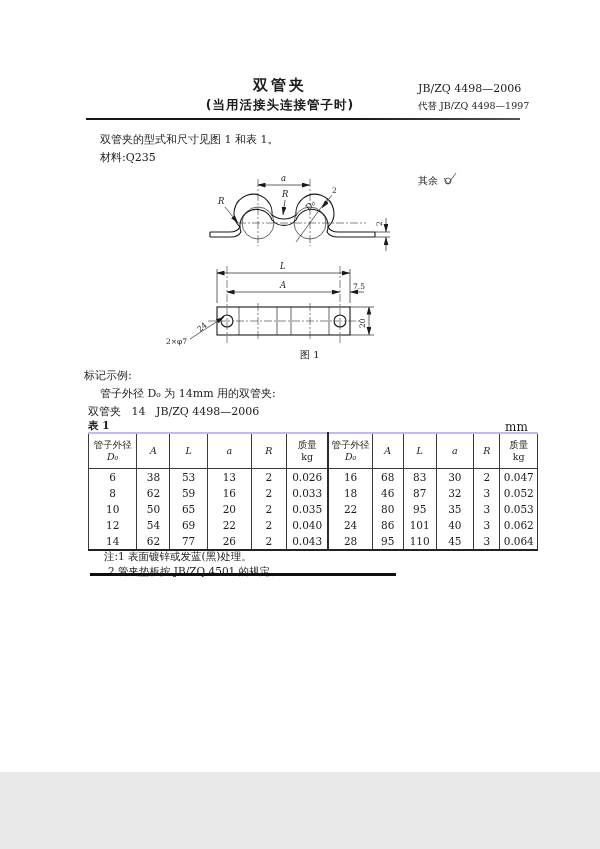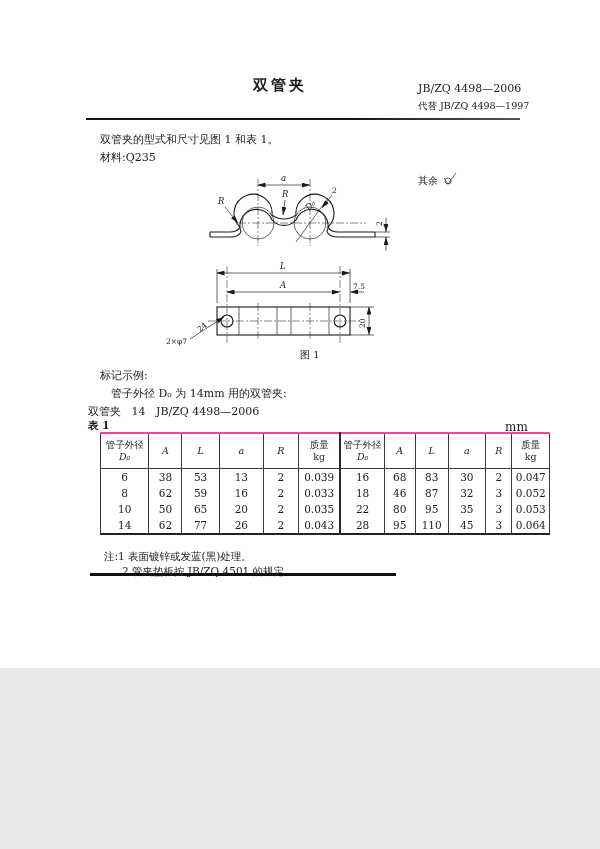--- a/index.html
+++ b/index.html
@@ -1,36 +1,36 @@
 <!DOCTYPE html>
 <html><head>
 <meta charset="utf-8">
 <style>
   html,body{margin:0;padding:0;background:#e8e8e8;}
-  .page{position:relative;width:600px;height:668px;background:#ffffff;
+  .page{position:relative;width:600px;height:772px;background:#ffffff;
         font-family:"DejaVu Serif","Liberation Serif",serif;color:#1c1c1c;overflow:hidden;}
   .abs{position:absolute;}
   .title{font-family:"DejaVu Sans","Liberation Sans",sans-serif;font-weight:bold;
          font-size:15px;letter-spacing:3px;text-align:center;}
   .subtitle{font-family:"DejaVu Sans","Liberation Sans",sans-serif;font-weight:bold;
             font-size:12.5px;letter-spacing:1px;text-align:center;}
   .stdno{font-size:11px;}
   .replaces{font-size:9.5px;}
   .body-text{font-size:11px;}
   .rule-top{height:2px;background:linear-gradient(to right,#141414 60%,#555 100%);}
   .rule-bottom{height:3px;background:#101010;}
   .center{}
   .pre{white-space:pre;}
   .caption{font-size:10.5px;font-weight:bold;}
   .unit{font-size:12px;}
   .notes{font-size:10.5px;line-height:15px;}
-  .note2{margin-left:18px;}
+  .note2{margin-left:4px;}
 
   table.dim{border-collapse:collapse;table-layout:fixed;width:450px;
-            font-size:10.5px;border-top:2px solid #ec4899;border-bottom:2px solid #222;margin-left:12px;}
+            font-size:10.5px;border-top:2px solid #c4b5fd;border-bottom:2px solid #222;}
   table.dim th,table.dim td{border-left:1px solid #3a3a3a;text-align:center;padding:0;}
   table.dim th:first-child,table.dim td:first-child{border-left:1px solid #3a3a3a;}
   table.dim tr th:last-child,table.dim tr td:last-child{border-right:1px solid #3a3a3a;}
   table.dim thead th{border-bottom:1px solid #3a3a3a;font-weight:normal;
                      font-size:9.5px;height:34px;vertical-align:middle;line-height:12px;}
   table.dim td{height:16px;line-height:16px;}
   table.dim .sep{border-right:2px solid #2a2a2a;}
   .it{font-style:italic;font-family:"DejaVu Serif",serif;}
 
   svg text{font-family:"DejaVu Serif","Liberation Serif",serif;fill:#1c1c1c;}
@@ -40,20 +40,21 @@
   .thin{stroke:#222;stroke-width:0.7;fill:none;}
   .outline{stroke:#1a1a1a;stroke-width:1.1;fill:none;}
   .cl{stroke:#333;stroke-width:0.6;fill:none;stroke-dasharray:8 2 2 2;}
 </style>
 </head>
 <body>
 
 <div class="page">
 
   <div class="abs title" style="left:100px;top:76px;width:360px;">双管夹</div>
+  <div class="abs subtitle" style="left:100px;top:97px;width:360px;">(当用活接头连接管子时)</div>
   <div class="abs stdno" style="left:418px;top:82px;">JB/ZQ 4498—2006</div>
   <div class="abs replaces" style="left:418px;top:100px;">代替 JB/ZQ 4498—1997</div>
   <div class="abs rule-top" style="left:86px;top:118px;width:434px;"></div>
 
   <div class="abs body-text" style="left:100px;top:132px;">双管夹的型式和尺寸见图 1 和表 1。</div>
   <div class="abs body-text" style="left:100px;top:150px;">材料:Q235</div>
 
   <div class="abs" style="left:418px;top:172px;font-size:10px;">
     <span>其余</span>
     <svg width="18" height="14" style="vertical-align:-2px">
@@ -139,22 +140,22 @@
       <text x="205" y="162" class="dimnum" transform="rotate(-90 205 162)">20</text>
 
       <text x="6" y="178" class="dimnum">2×φ7</text>
       <line x1="30" y1="173" x2="64" y2="151" class="thin" marker-end="url(#aE)"></line>
       <text x="40" y="166" class="dimnum" transform="rotate(-40 40 166)">24</text>
     </g>
 
     <text x="140" y="192" class="figcap">图 1</text>
   </svg>
 
-  <div class="abs body-text" style="left:100px;top:368px;">标记示例:</div>
-  <div class="abs body-text" style="left:111px;top:386px;">管子外径 D₀ 为 14mm 用的双管夹:</div>
+  <div class="abs body-text" style="left:84px;top:368px;">标记示例:</div>
+  <div class="abs body-text" style="left:100px;top:386px;">管子外径 D₀ 为 14mm 用的双管夹:</div>
   <div class="abs body-text center pre" style="left:88px;top:404px;width:450px;">双管夹   14   JB/ZQ 4498—2006</div>
 
   <div class="abs caption center" style="left:88px;top:419px;width:450px;">表 1</div>
   <div class="abs unit" style="left:505px;top:420px;">mm</div>
 
   <table class="dim abs" style="left:88px;top:432px;">
     <colgroup>
       <col style="width:11%">
         <col style="width:7.5%">
         <col style="width:8.5%">
@@ -212,21 +213,21 @@
           </th>
         </tr>
     </thead>
     <tbody>
         <tr>
           <td>6</td>
           <td>38</td>
           <td>53</td>
           <td>13</td>
           <td>2</td>
-          <td class="sep">0.039</td>
+          <td class="sep">0.026</td>
           <td>16</td>
           <td>68</td>
           <td>83</td>
           <td>30</td>
           <td>2</td>
           <td>0.047</td>
         </tr>
         <tr>
           <td>8</td>
           <td>62</td>
@@ -249,20 +250,34 @@
           <td>2</td>
           <td class="sep">0.035</td>
           <td>22</td>
           <td>80</td>
           <td>95</td>
           <td>35</td>
           <td>3</td>
           <td>0.053</td>
         </tr>
         <tr>
+          <td>12</td>
+          <td>54</td>
+          <td>69</td>
+          <td>22</td>
+          <td>2</td>
+          <td class="sep">0.040</td>
+          <td>24</td>
+          <td>86</td>
+          <td>101</td>
+          <td>40</td>
+          <td>3</td>
+          <td>0.062</td>
+        </tr>
+        <tr>
           <td>14</td>
           <td>62</td>
           <td>77</td>
           <td>26</td>
           <td>2</td>
           <td class="sep">0.043</td>
           <td>28</td>
           <td>95</td>
           <td>110</td>
           <td>45</td>

